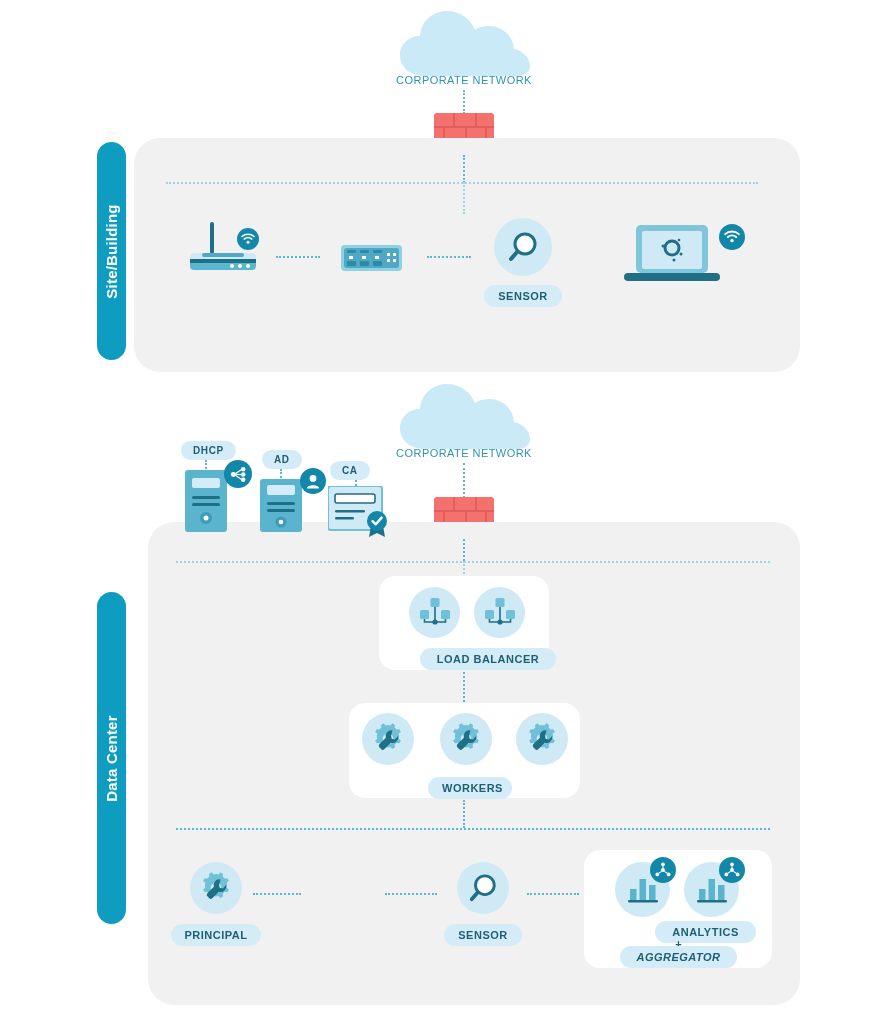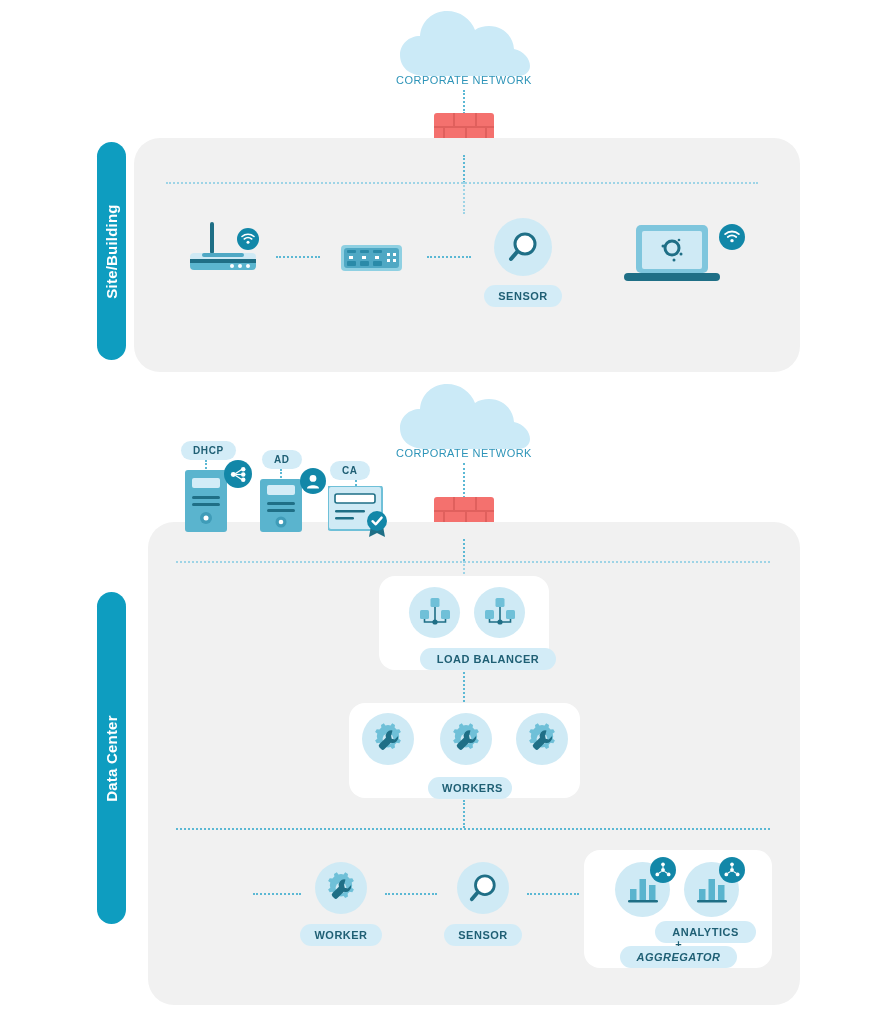--- a/index.html
+++ b/index.html
@@ -406,33 +406,33 @@
         <circle cx="17" cy="17" r="5.4" fill="#cfeaf5"></circle>
         <path fill="#1f6f86" d="M21.5 8.5 a5.6 5.6 0 0 0 -6.6 7.2 l-6.4 6.4 a2.4 2.4 0 0 0 0 3.4 l1.6 1.6 a2.4 2.4 0 0 0 3.4 0 l6.4 -6.4 a5.6 5.6 0 0 0 7.2 -6.6 l-3.3 3.3 -3.1 -.6 -.6 -3.1 z"></path>
       </svg>
     </div>
   </div>
   <div class="pill" style="position:absolute; left:428px; top:777px; width:84px;">WORKERS</div>
 
   <div class="dot-v" style="left:463px; top:800px; height:28px;"></div>
   <div class="dot-h" style="left:176px; top:828px; width:594px;"></div>
 
-
-  <div class="dot-h" style="left:253px; top:893px; width:48px;"></div>
-
-  <div class="node" style="left:297px; top:862px; width:88px;">
+  <div class="node" style="left:170px; top:862px; width:92px;">
     <div class="icon-circle" style="width:52px; height:52px;">
       <svg width="34" height="34" viewBox="0 0 34 34">
         <path fill="#6fc0d8" d="M17 3 l2.6 .5 1.6 -2.2 2.8 1.6 -.4 2.7 2 2 2.7 -.4 1.6 2.8 -2.2 1.6 .5 2.6 -.5 2.6 2.2 1.6 -1.6 2.8 -2.7 -.4 -2 2 .4 2.7 -2.8 1.6 -1.6 -2.2 -2.6 .5 -2.6 -.5 -1.6 2.2 -2.8 -1.6 .4 -2.7 -2 -2 -2.7 .4 -1.6 -2.8 2.2 -1.6 -.5 -2.6 .5 -2.6 -2.2 -1.6 1.6 -2.8 2.7 .4 2 -2 -.4 -2.7 2.8 -1.6 1.6 2.2 z"></path>
         <circle cx="17" cy="17" r="5.4" fill="#cfeaf5"></circle>
         <path fill="#1f6f86" d="M21.5 8.5 a5.6 5.6 0 0 0 -6.6 7.2 l-6.4 6.4 a2.4 2.4 0 0 0 0 3.4 l1.6 1.6 a2.4 2.4 0 0 0 3.4 0 l6.4 -6.4 a5.6 5.6 0 0 0 7.2 -6.6 l-3.3 3.3 -3.1 -.6 -.6 -3.1 z"></path>
       </svg>
     </div>
-    <div class="pill" style="margin-top:10px;">WORKER</div>
-  </div>
+    <div class="pill" style="margin-top:10px;">PRINCIPAL</div>
+  </div>
+
+  <div class="dot-h" style="left:253px; top:893px; width:48px;"></div>
+
 
   <div class="dot-h" style="left:385px; top:893px; width:52px;"></div>
 
   <div class="node" style="left:440px; top:862px; width:86px;">
     <div class="icon-circle" style="width:52px; height:52px;">
       <svg width="30" height="30" viewBox="0 0 32 32">
         <circle cx="18" cy="13" r="10" fill="#ffffff" stroke="#1f6f86" stroke-width="3"></circle>
         <line x1="10" y1="21" x2="4" y2="28" stroke="#1f6f86" stroke-width="4" stroke-linecap="round"></line>
       </svg>
     </div>

